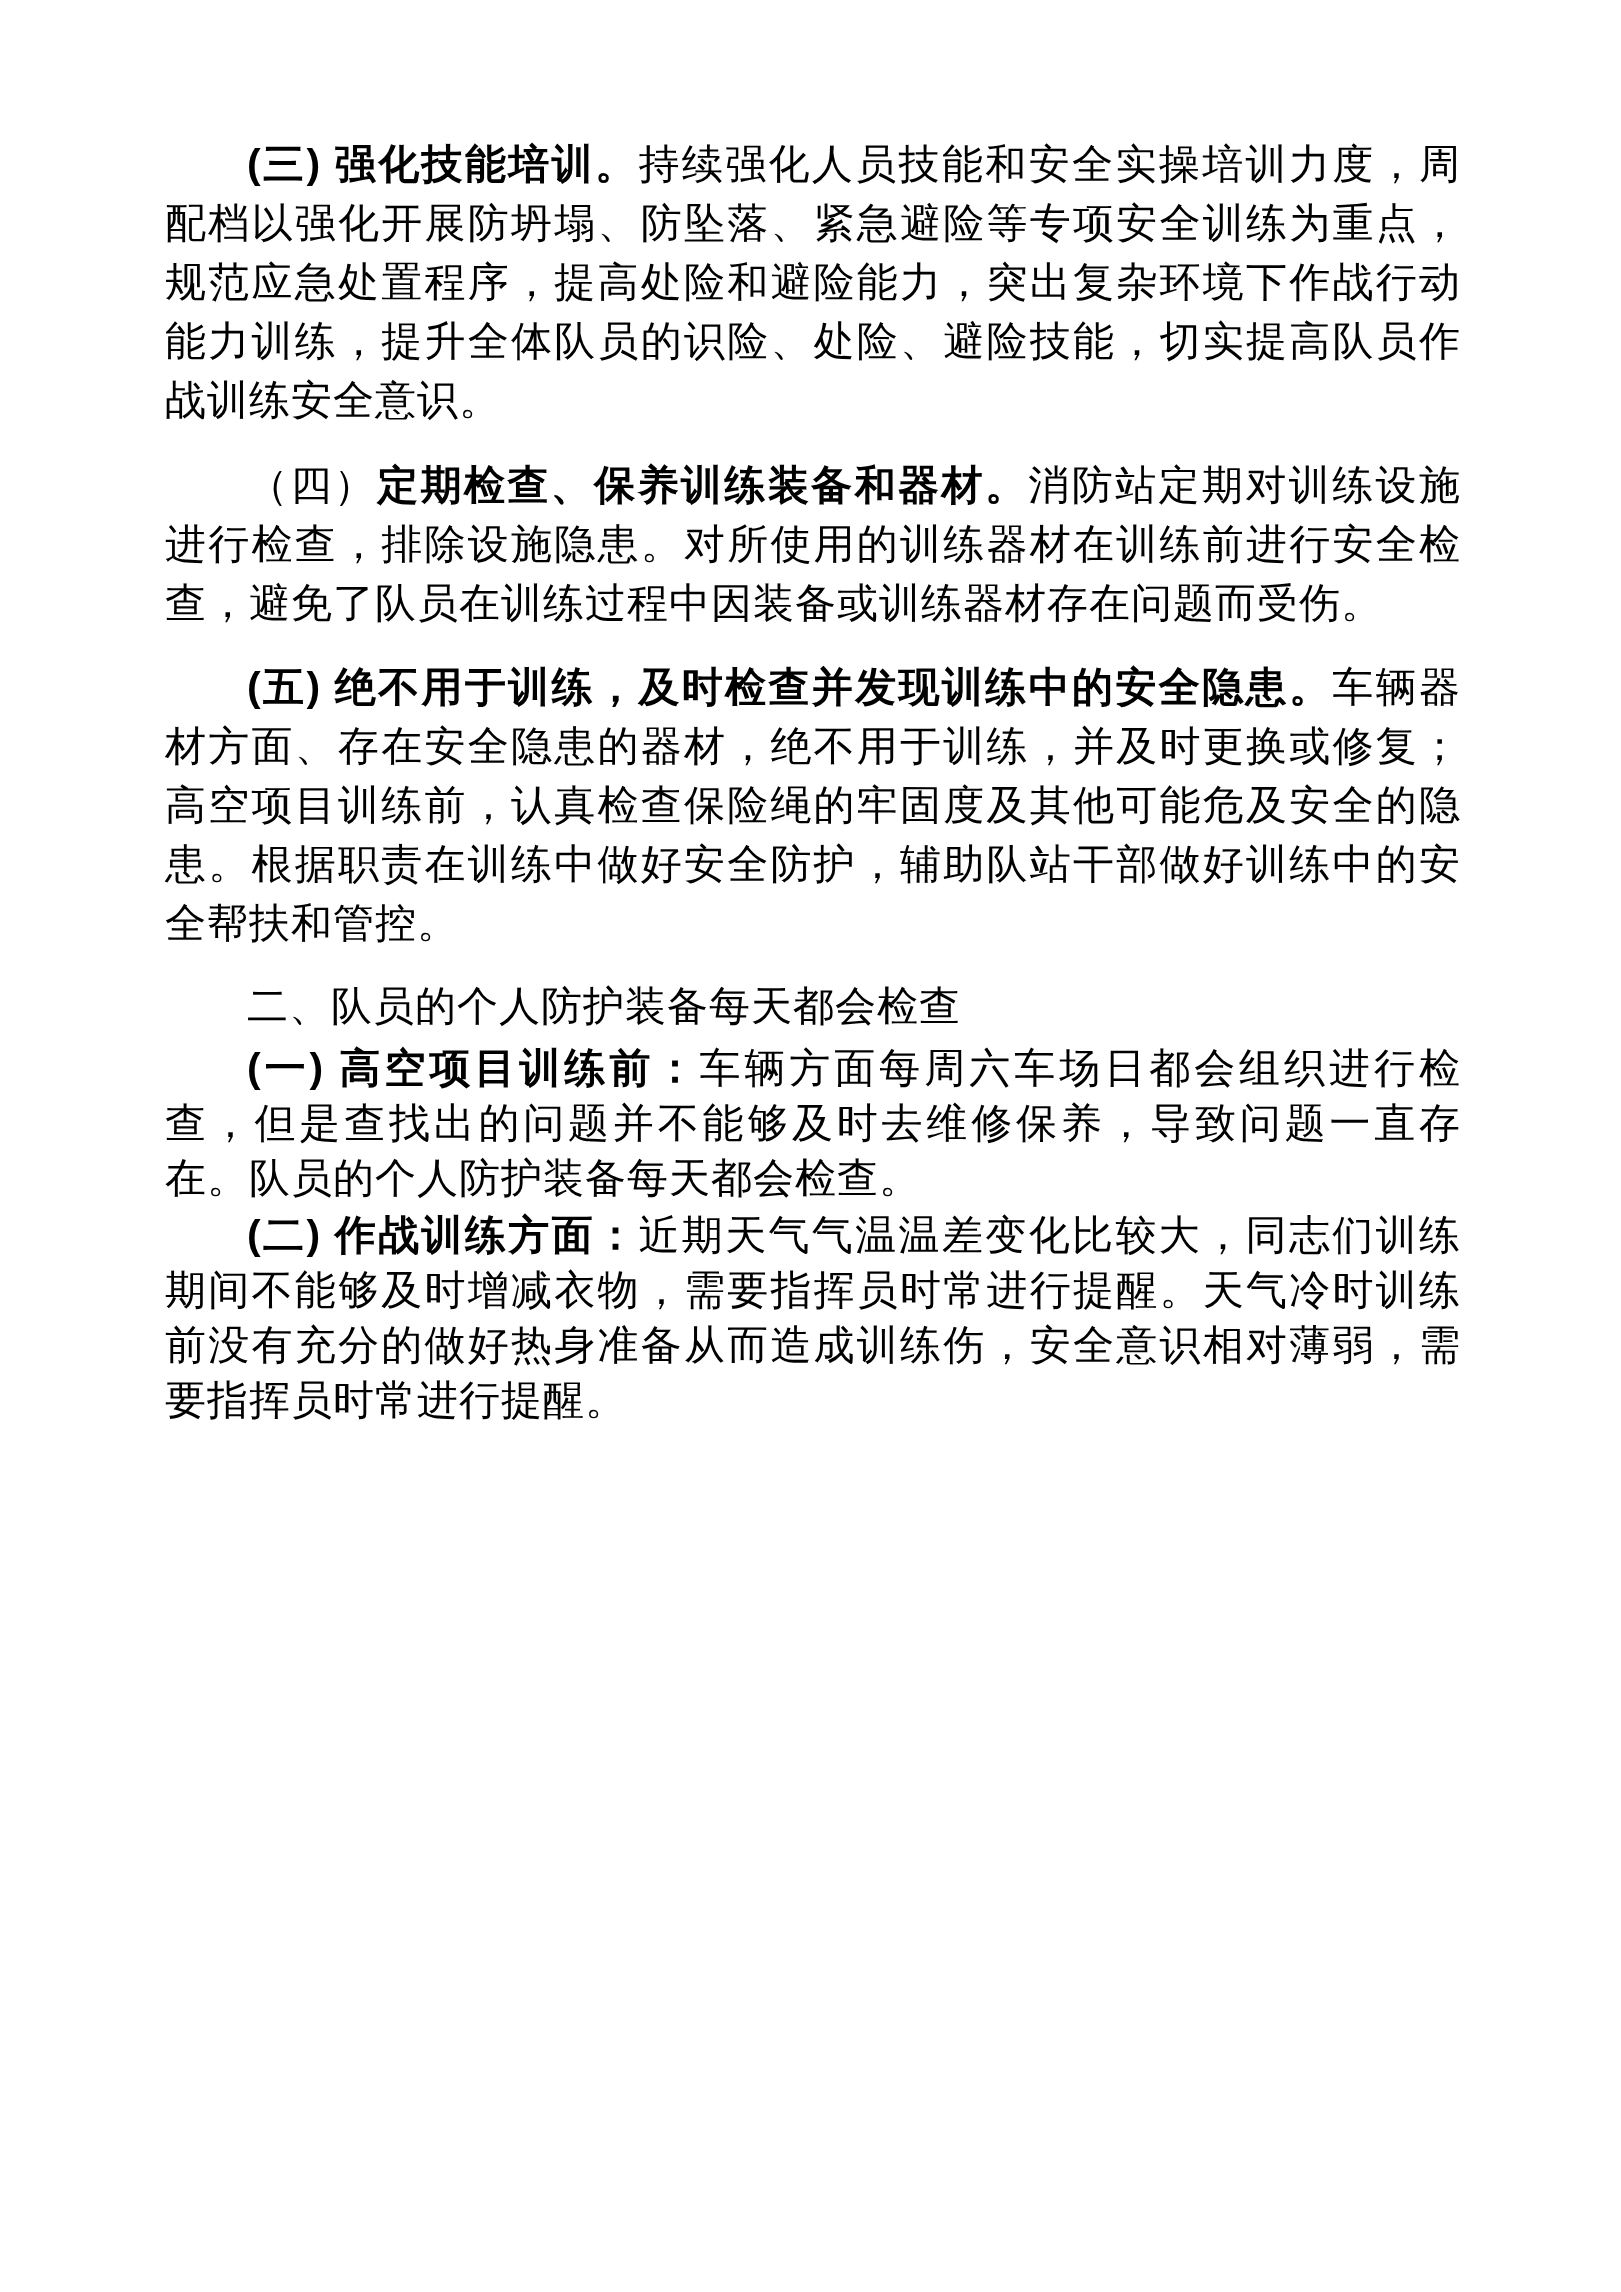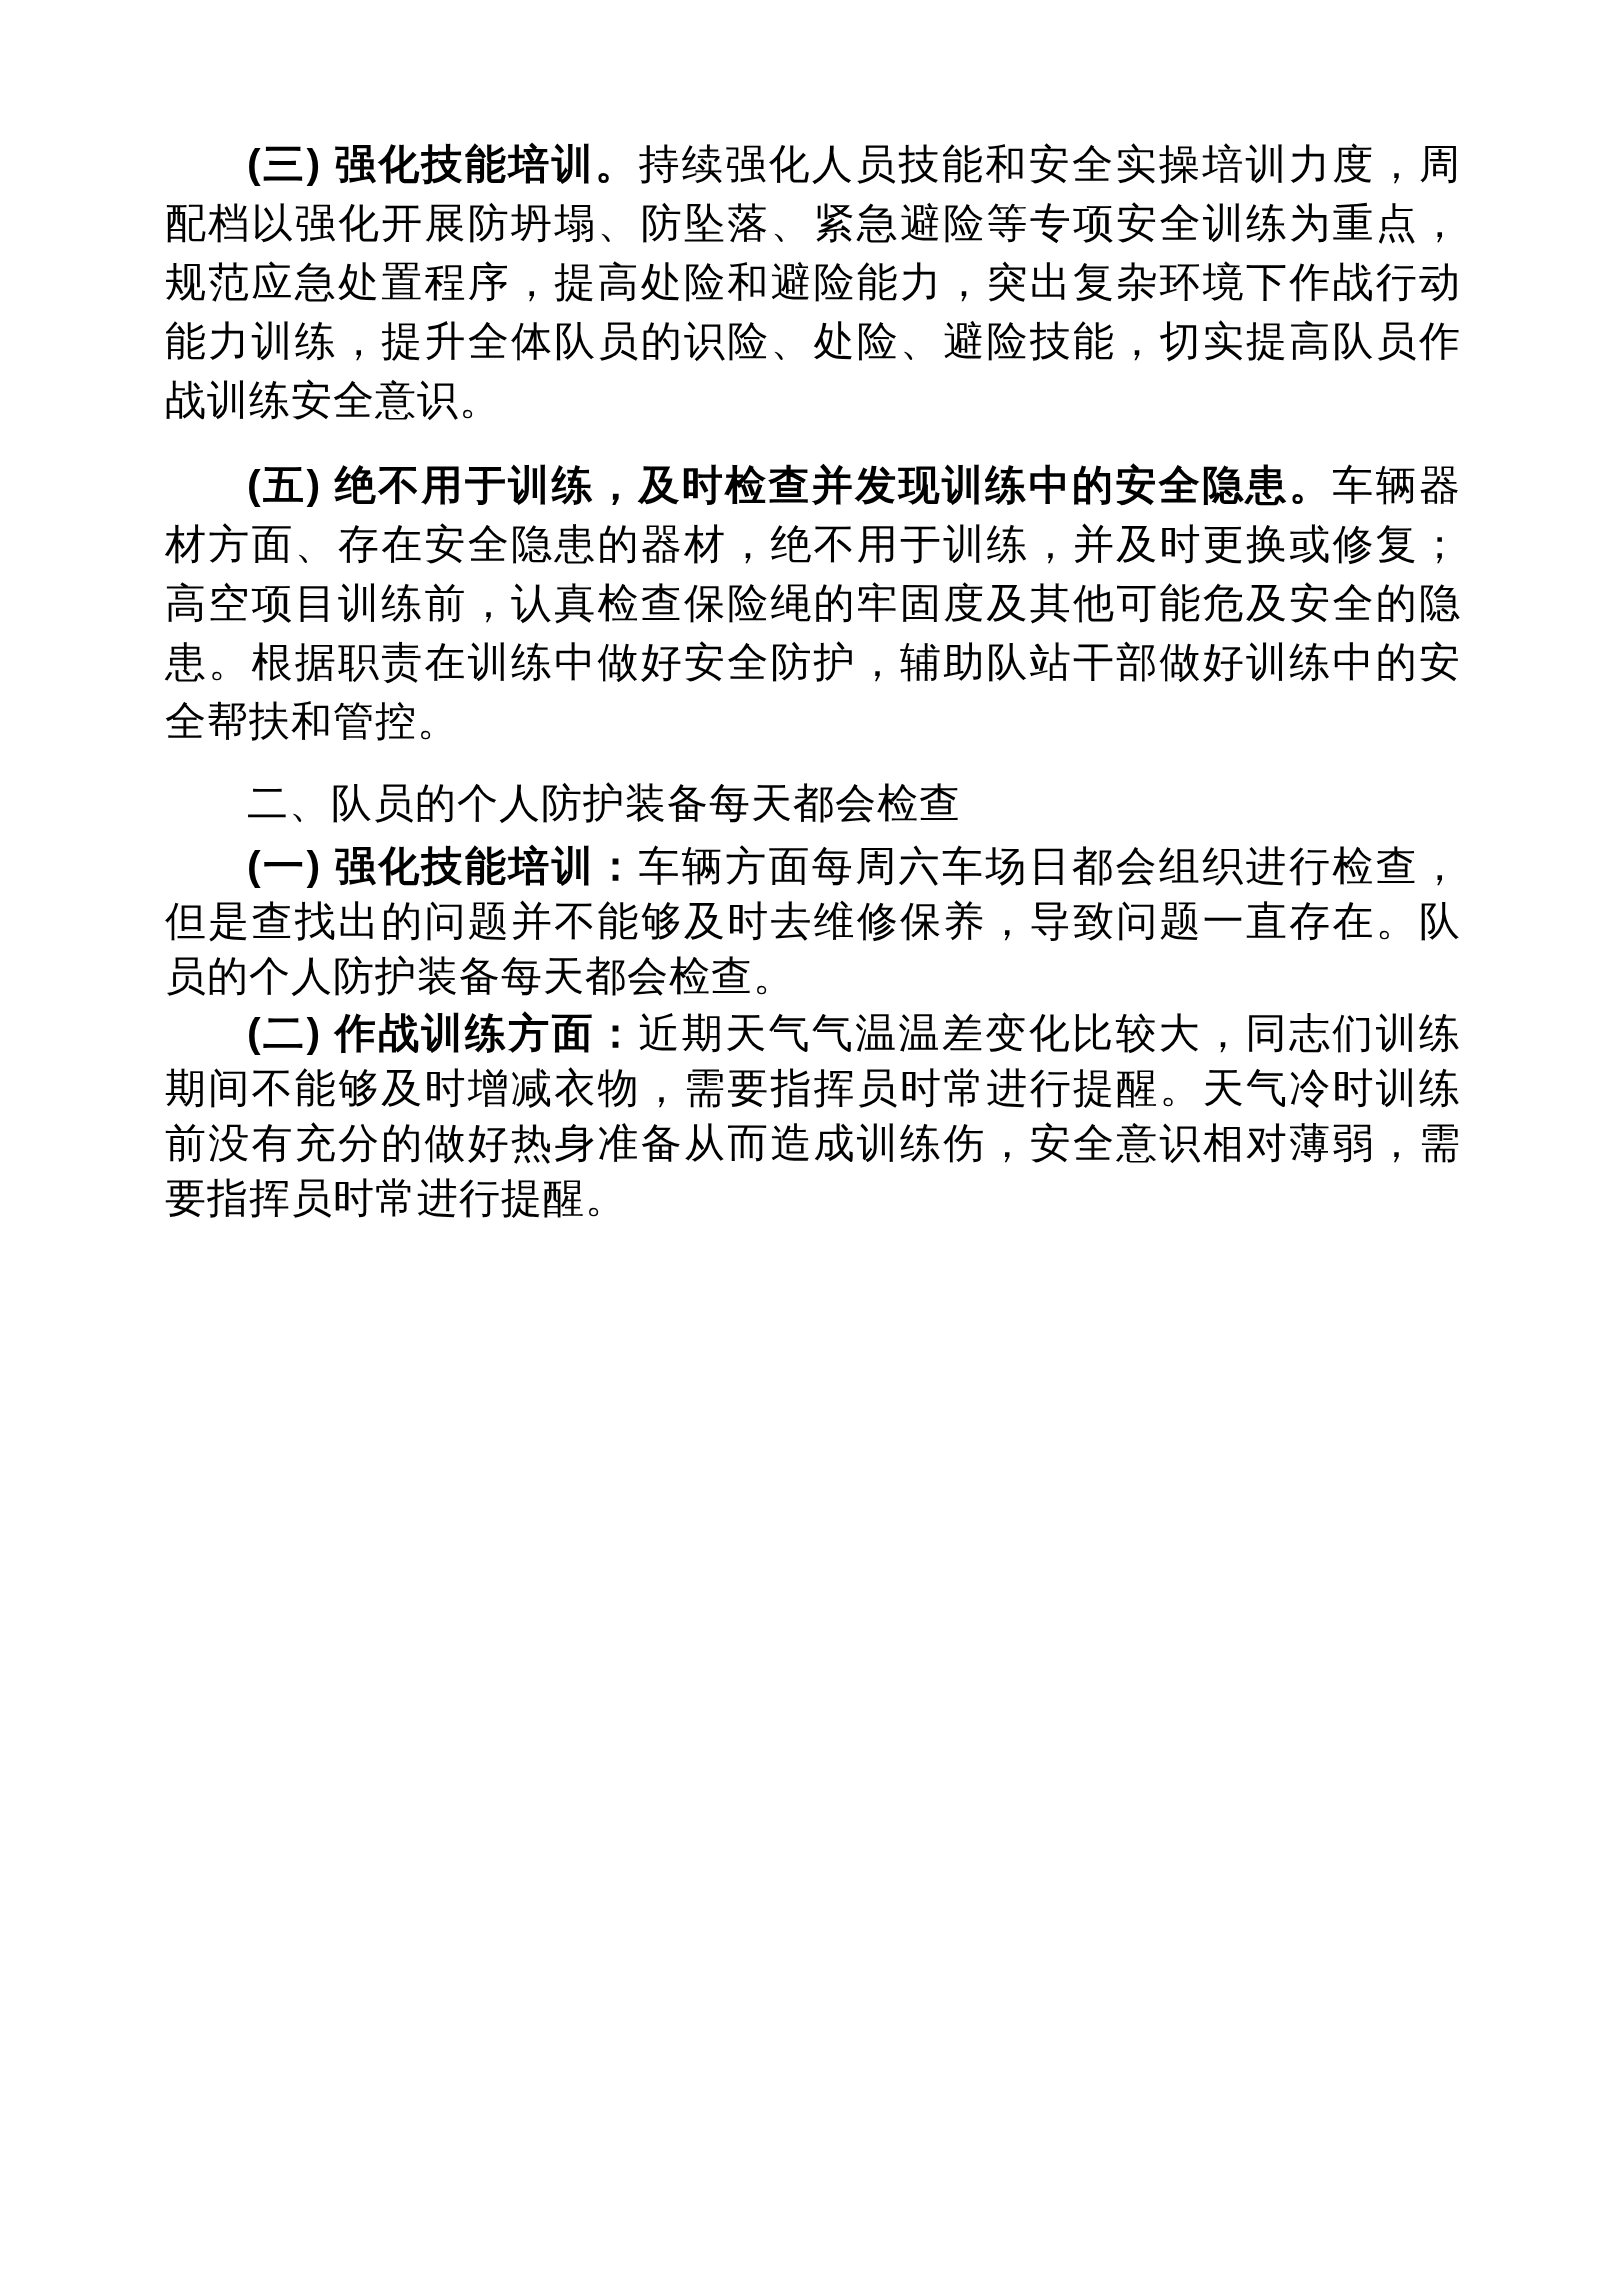--- a/index.html
+++ b/index.html
@@ -53,23 +53,24 @@
     font-weight: normal;
   }
 </style>
 </head>
 <body>
 
 <div class="page">
 
   <p class="para sec-a"><span class="prefix"></span><span class="lead">(三) 强化技能培训。</span><span>持续强化人员技能和安全实操培训力度，周配档以强化开展防坍塌、防坠落、紧急避险等专项安全训练为重点，规范应急处置程序，提高处险和避险能力，突出复杂环境下作战行动能力训练，提升全体队员的识险、处险、避险技能，切实提高队员作战训练安全意识。</span></p>
 
+  <p class="para sec-a"><span class="prefix">（四）</span><span class="lead">定期检查、保养训练装备和器材。</span><span>消防站定期对训练设施进行检查，排除设施隐患。对所使用的训练器材在训练前进行安全检查，避免了队员在训练过程中因装备或训练器材存在问题而受伤。</span></p>
 
   <p class="para sec-a"><span class="prefix"></span><span class="lead">(五) 绝不用于训练，及时检查并发现训练中的安全隐患。</span><span>车辆器材方面、存在安全隐患的器材，绝不用于训练，并及时更换或修复；高空项目训练前，认真检查保险绳的牢固度及其他可能危及安全的隐患。根据职责在训练中做好安全防护，辅助队站干部做好训练中的安全帮扶和管控。</span></p>
 
   <p class="heading"><span>二、队员的个人防护装备每天都会检查</span></p>
 
-  <p class="para sec-b"><span class="prefix"></span><span class="lead">(一) 强化技能培训：</span><span>车辆方面每周六车场日都会组织进行检查，但是查找出的问题并不能够及时去维修保养，导致问题一直存在。队员的个人防护装备每天都会检查。</span></p>
+  <p class="para sec-b"><span class="prefix"></span><span class="lead">(一) 高空项目训练前：</span><span>车辆方面每周六车场日都会组织进行检查，但是查找出的问题并不能够及时去维修保养，导致问题一直存在。队员的个人防护装备每天都会检查。</span></p>
 
   <p class="para sec-b"><span class="prefix"></span><span class="lead">(二) 作战训练方面：</span><span>近期天气气温温差变化比较大，同志们训练期间不能够及时增减衣物，需要指挥员时常进行提醒。天气冷时训练前没有充分的做好热身准备从而造成训练伤，安全意识相对薄弱，需要指挥员时常进行提醒。</span></p>
 
 </div>
 
 
 </body></html>

